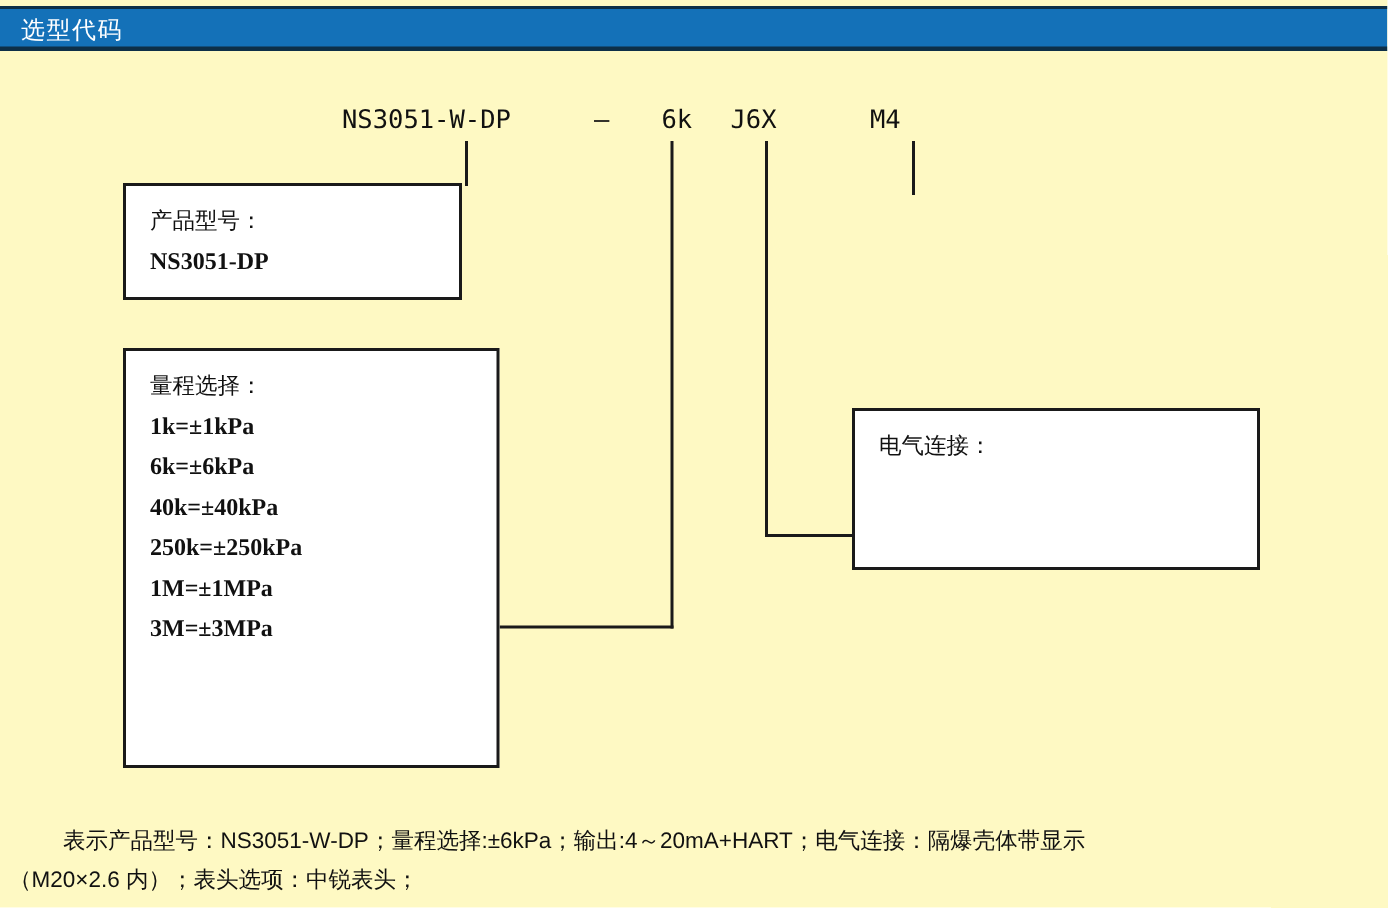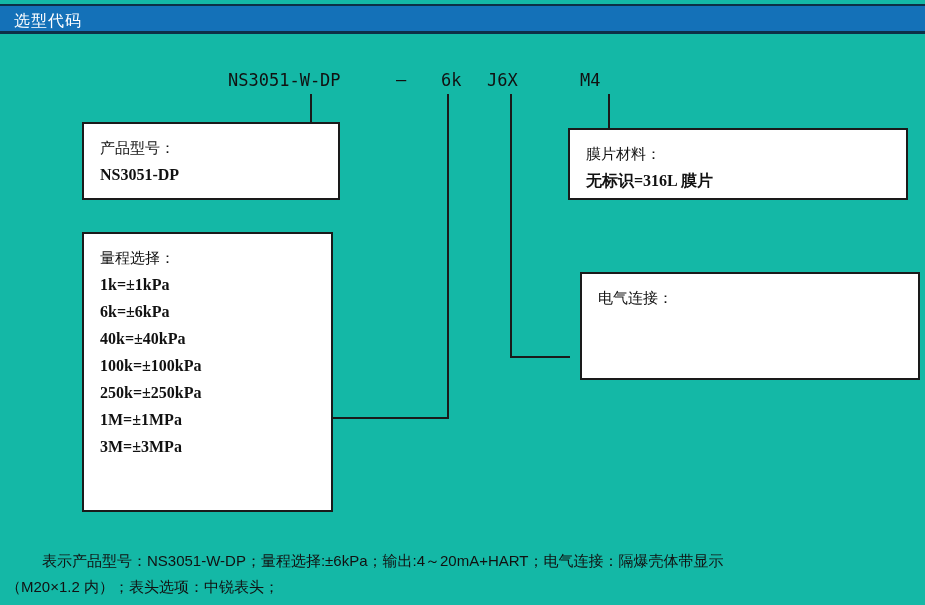--- a/index.html
+++ b/index.html
@@ -4,21 +4,21 @@
 <style>
   html, body {
     margin: 0;
     padding: 0;
     background: #ffffff;
   }
   #page {
     position: relative;
     width: 925px;
     height: 605px;
-    background: #14b8a6;
+    background: #fef9c3;
     overflow: hidden;
     font-family: "Liberation Serif", "DejaVu Serif", serif;
   }
 
   
   .header-bar {
     position: absolute;
     left: 0;
     top: 4px;
     width: 925px;
@@ -76,24 +76,24 @@
   }
   .box-line {
     font-family: Liberation Serif, serif;
     font-weight: bold;
     font-size: 16px;
     line-height: 27px;
     color: #111111;
     white-space: nowrap;
   }
 
-  #box-model    { left: 82px;  top: 122px; width: 258px; height: 78px; }
+  #box-model    { left: 82px;  top: 122px; width: 226px; height: 78px; }
   #box-range    { left: 82px;  top: 232px; width: 251px; height: 280px; }
   #box-membrane { left: 568px; top: 128px; width: 340px; height: 72px; }
-  #box-electric { left: 580px; top: 272px; width: 340px; height: 108px; }
+  #box-electric { left: 568px; top: 272px; width: 272px; height: 108px; }
 
   
   .line-v {
     position: absolute;
     width: 2px;
     background: #1a1a1a;
   }
   .line-h {
     position: absolute;
     height: 2px;
@@ -158,38 +158,31 @@
       <div class="box-line">NS3051-DP</div>
     </div>
   </div>
 
   <div class="box" id="box-range">
     <div class="box-inner">
       <div class="box-title">量程选择：</div>
       <div class="box-line">1k=±1kPa</div>
       <div class="box-line">6k=±6kPa</div>
       <div class="box-line">40k=±40kPa</div>
-      <div class="box-line">100k=±100kPa</div>
       <div class="box-line">250k=±250kPa</div>
       <div class="box-line">1M=±1MPa</div>
       <div class="box-line">3M=±3MPa</div>
     </div>
   </div>
 
-  <div class="box" id="box-membrane">
-    <div class="box-inner">
-      <div class="box-title">膜片材料：</div>
-      <div class="box-line">无标识=316L 膜片</div>
-    </div>
-  </div>
 
   <div class="box" id="box-electric">
     <div class="box-inner">
       <div class="box-title">电气连接：</div>
     </div>
   </div>
 
   <div class="example" id="example-l2">
     <span class="indent"></span><span>表示产品型号：NS3051-W-DP；量程选择:±6kPa；输出:4～20mA+HART；电气连接：隔爆壳体带显示</span>
   </div>
-  <div class="example" id="example-l3">（M20×1.2 内）；表头选项：中锐表头；</div>
+  <div class="example" id="example-l3">（M20×2.6 内）；表头选项：中锐表头；</div>
 
 </div>
 
 </body></html>

